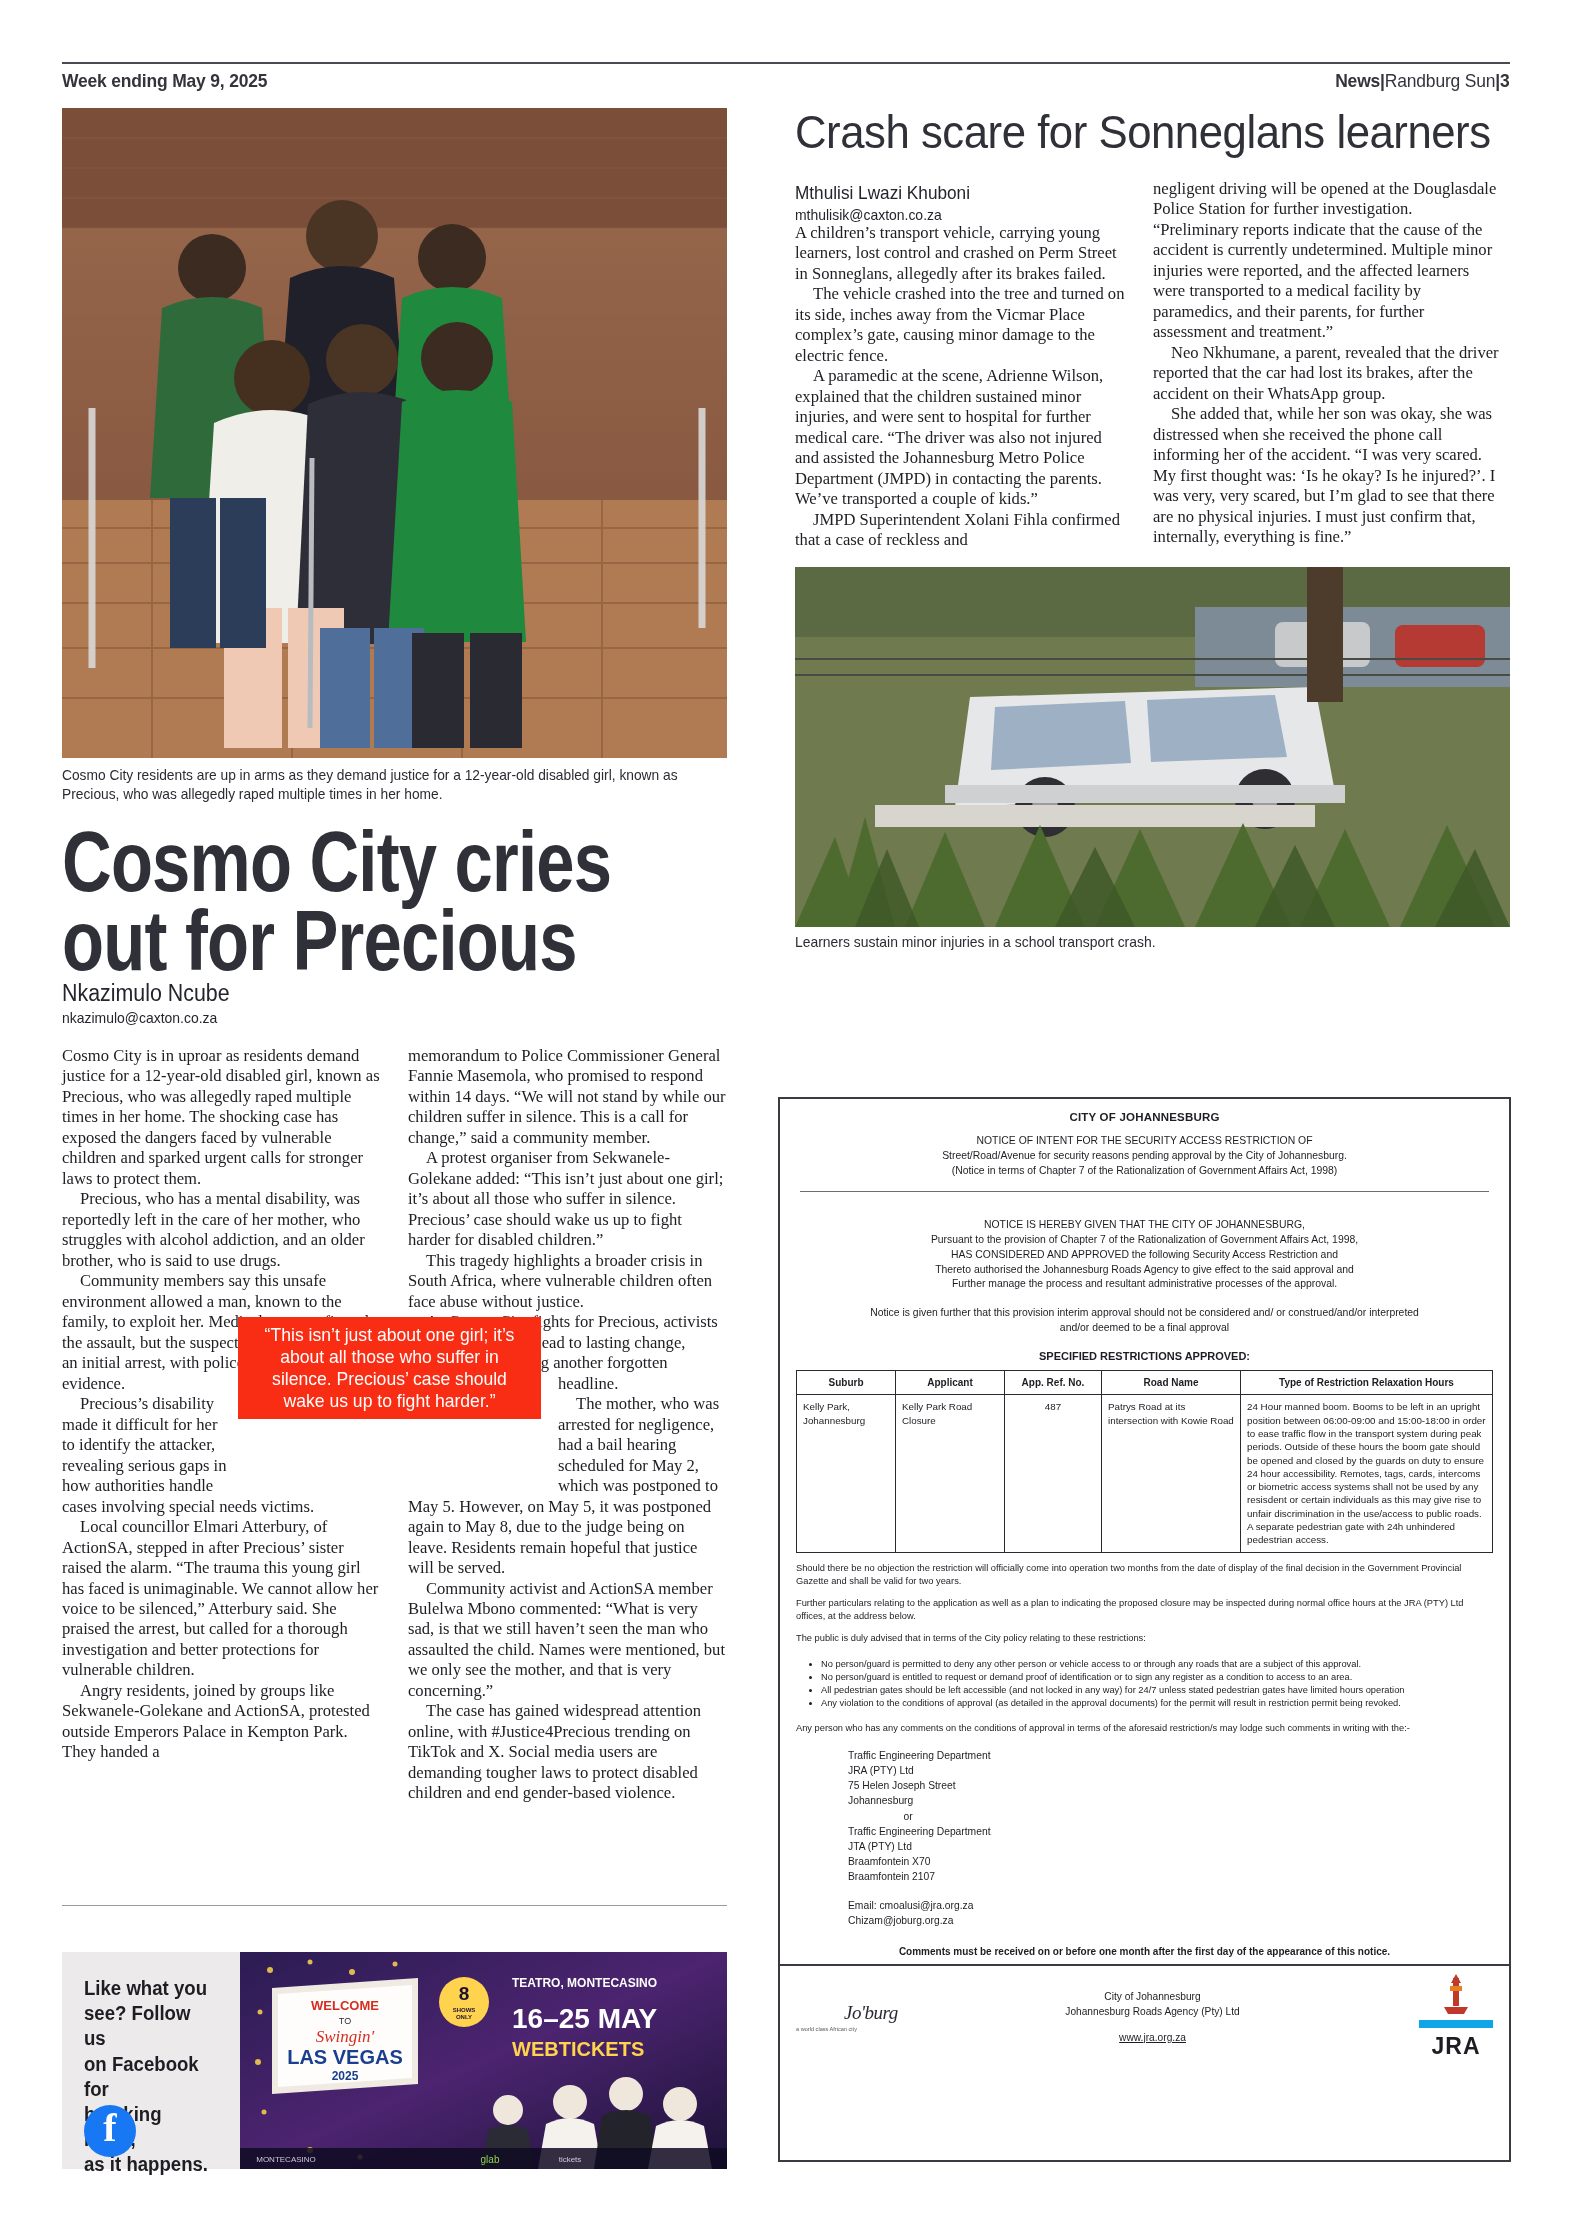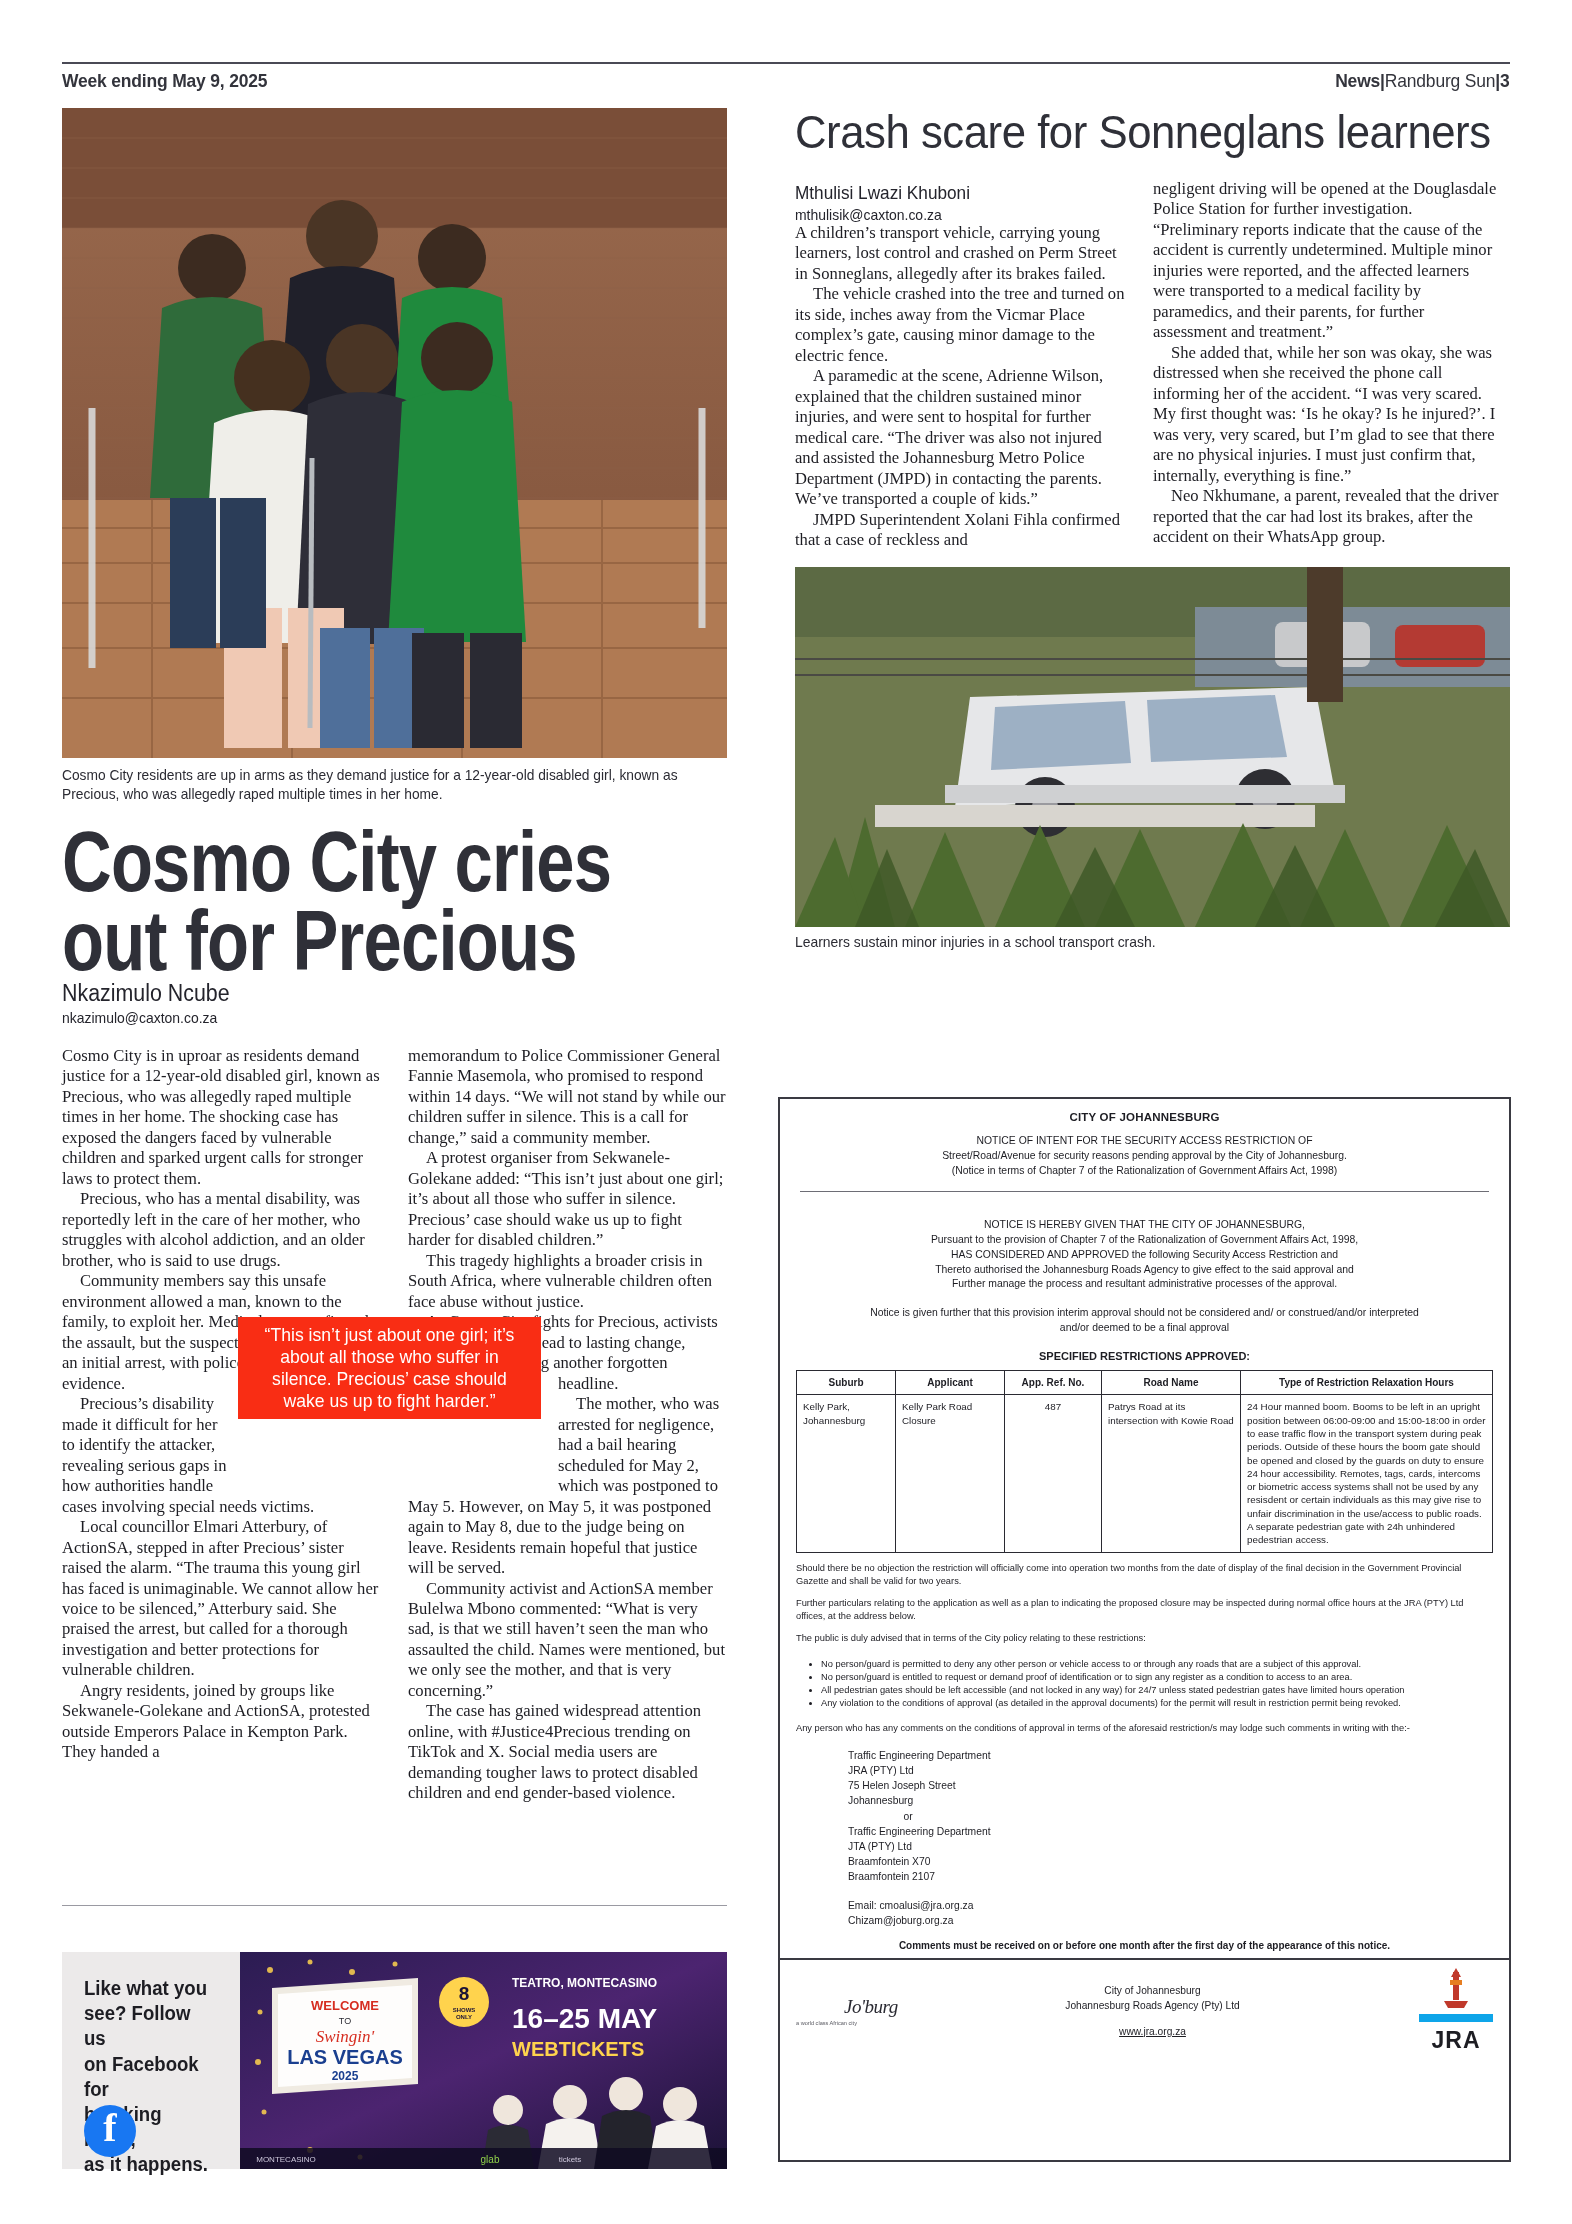--- a/index.html
+++ b/index.html
@@ -130,21 +130,21 @@
   table.n-table th{font-weight:bold;text-align:center;font-size:10px;padding:5px 4px;}
   table.n-table td.ctr{text-align:center;}
   .n-foot{font-size:9.3px;line-height:1.42;margin-top:9px;}
   .n-foot p{margin:0 0 9px 0;}
   .n-foot ul{margin:12px;padding-left:13px;}
   .n-foot li{margin:0;line-height:1.42;}
   .addr{display:flex;margin-top:12px;font-size:10.3px;line-height:1.48;padding-left:52px;flex-direction:column;}
   .addr .a1{width:218px;}
   .addr .or{width:120px;text-align:center;}
   .addr .a2{width:240px;}
-  .n-comment{font-size:10px;font-weight:bold;text-align:center;margin-top:12px;}
+  .n-comment{font-size:10px;font-weight:bold;text-align:center;margin-top:18px;}
   .n-bottom-rule{border-top:2px solid #3a3a42;margin:7px -16px 0 -16px;}
   .n-bottom{display:flex;align-items:center;justify-content:space-between;margin-top:8px;}
   .joburg-logo{width:90px;}
   .joburg-word{font-family:"Liberation Serif",serif;font-size:19px;color:#2a2a32;font-style:italic;letter-spacing:-0.5px;margin-left:48px;}
   .joburg-tag{font-size:5.6px;color:#5a5a62;margin-top:2px;}
   .n-bottom-mid{text-align:center;font-size:10.2px;line-height:1.5;flex:1;}
   .n-bottom-mid .u{text-decoration:underline;}
   .jra-logo{width:74px;text-align:center;}
   .jra-text{font-family:"Liberation Sans",sans-serif;font-weight:bold;font-size:23px;color:#1d1d23;letter-spacing:1px;border-top:8px solid #0ea5e9;padding-top:5px;}
 
@@ -324,22 +324,22 @@
 
     <div class="right-body">
       <div class="c1">
         <p>A children’s transport vehicle, carrying young learners, lost control and crashed on Perm Street in Sonneglans, allegedly after its brakes failed.</p>
         <p>The vehicle crashed into the tree and turned on its side, inches away from the Vicmar Place complex’s gate, causing minor damage to the electric fence.</p>
         <p>A paramedic at the scene, Adrienne Wilson, explained that the children sustained minor injuries, and were sent to hospital for further medical care. “The driver was also not injured and assisted the Johannesburg Metro Police Department (JMPD) in contacting the parents. We’ve transported a couple of kids.”</p>
         <p>JMPD Superintendent Xolani Fihla confirmed that a case of reckless and</p>
       </div>
       <div class="c2">
         <p>negligent driving will be opened at the Douglasdale Police Station for further investigation. “Preliminary reports indicate that the cause of the accident is currently undetermined. Multiple minor injuries were reported, and the affected learners were transported to a medical facility by paramedics, and their parents, for further assessment and treatment.”</p>
+        <p>Neo Nkhumane, a parent, revealed that the driver reported that the car had lost its brakes, after the accident on their WhatsApp group.</p>
         <p>She added that, while her son was okay, she was distressed when she received the phone call informing her of the accident. “I was very scared. My first thought was: ‘Is he okay? Is he injured?’. I was very, very scared, but I’m glad to see that there are no physical injuries. I must just confirm that, internally, everything is fine.”</p>
-        <p>Neo Nkhumane, a parent, revealed that the driver reported that the car had lost its brakes, after the accident on their WhatsApp group.</p>
       </div>
     </div>
 
     <div class="crash-photo">
       <svg width="715" height="360" viewBox="0 0 715 360" style="display:block">
         <rect x="0" y="0" width="715" height="360" fill="#6f7a4e"></rect>
         <rect x="0" y="0" width="715" height="70" fill="#5c6a44"></rect>
 
         <rect x="400" y="40" width="315" height="80" fill="#7d8b96"></rect>
         <rect x="480" y="55" width="95" height="45" rx="8" fill="#c8c9cb"></rect>

